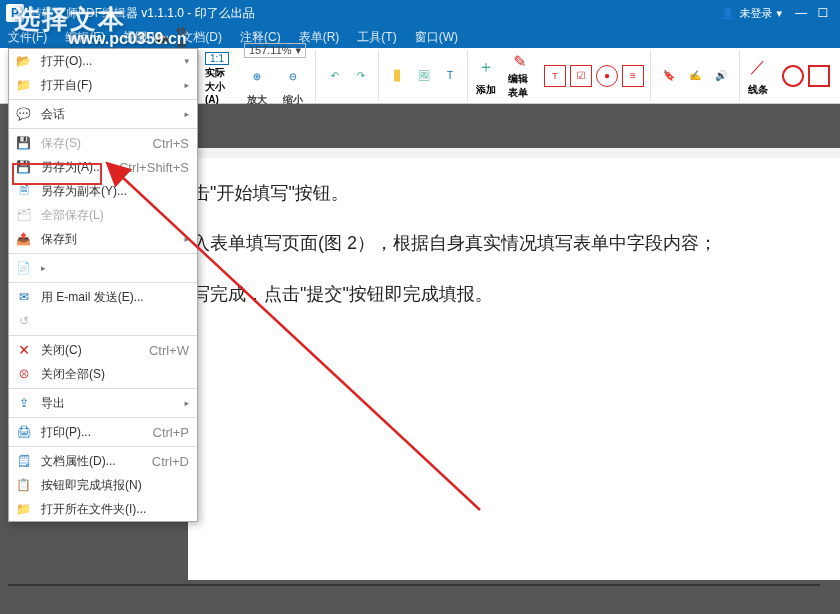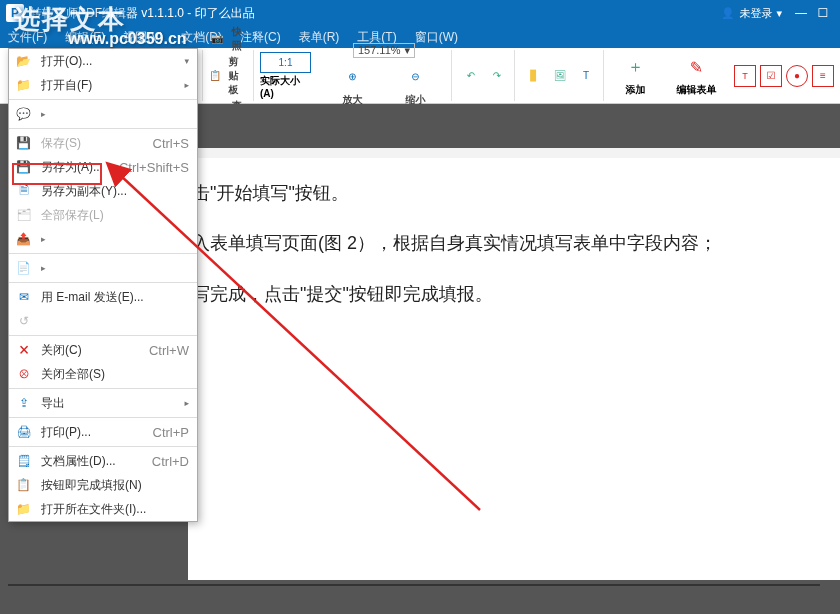--- a/index.html
+++ b/index.html
@@ -9,21 +9,21 @@
   .titlebar .spacer { flex: 1; }
   .titlebar .userstatus { display: flex; align-items: center; gap: 4px; font-size: 11px; margin-right: 8px; }
   .titlebar .win-btn { width: 22px; height: 18px; display: flex; align-items: center; justify-content: center; font-size: 12px; }
   .menubar { height: 22px; background: #0b6db7; color: #dce8f3; display: flex; align-items: center; padding: 0 8px; gap: 18px; font-size: 12px; }
   .menubar span { cursor: default; }
   .toolbar { height: 56px; background: #fff; border-bottom: 1px solid #ccc; display: flex; align-items: stretch; padding: 2px 4px; gap: 2px; position: relative; }
   .tgroup { display: flex; flex-direction: column; align-items: center; justify-content: center; padding: 2px 6px; border-right: 1px solid #e0e0e0; font-size: 10px; color: #444; gap: 2px; }
   .tgroup.row { flex-direction: row; gap: 4px; }
   .ticon { width: 22px; height: 22px; display: flex; align-items: center; justify-content: center; }
   .tbig { display:flex; flex-direction:column; align-items:center; gap:1px; padding:2px 4px; }
-  .tbig .ticon { width: 51px; height: 30px; }
+  .tbig .ticon { width: 24px; height: 30px; }
   .tlabel { font-size: 10px; font-weight: bold; }
   .zoom-combo { border: 1px solid #bbb; height: 18px; font-size: 11px; padding: 0 4px; display: flex; align-items: center; gap: 4px; }
   .fmenu { position: absolute; top: 48px; left: 8px; width: 190px; background: #fff; box-shadow: 2px 2px 8px rgba(0,0,0,.3); border: 1px solid #aaa; z-index: 50; font-size: 12px; }
   .fmenu .mi { display: flex; align-items: center; padding: 4px 8px 4px 6px; gap: 8px; color: #333; position: relative; height: 24px; }
   .fmenu .mi.disabled { color: #aaa; }
   .fmenu .sep { height: 1px; background: #ddd; margin: 2px 0; }
   .fmenu .micon { width: 18px; height: 16px; display:flex; align-items:center; justify-content:center; }
   .fmenu .mtext { flex: 1; }
   .fmenu .msc { color: #888; font-size: 13px; }
   .fmenu .chev { color: #777; font-size: 9px; }
@@ -158,20 +158,21 @@
       <span class="chev">▾</span>
     </div>
   <div class="mi">
       <span class="micon" style="color:#f5a623;">📁</span>
       <span class="mtext">打开自(F)</span>
       <span class="chev">▸</span>
     </div>
   <div class="sep"></div>
   <div class="mi">
       <span class="micon" style="color:#0b6db7;">💬</span>
+      <span class="mtext">会话</span>
       <span class="chev">▸</span>
     </div>
   <div class="sep"></div>
   <div class="mi disabled">
       <span class="micon" style="color:#bbb;">💾</span>
       <span class="mtext">保存(S)</span>
       <span class="msc">Ctrl+S</span>
     </div>
   <div class="mi">
       <span class="micon" style="color:#0b6db7;">💾</span>
@@ -181,20 +182,21 @@
   <div class="mi">
       <span class="micon" style="color:#0b6db7;">🗎</span>
       <span class="mtext">另存为副本(Y)...</span>
     </div>
   <div class="mi disabled">
       <span class="micon" style="color:#bbb;">🗂</span>
       <span class="mtext">全部保存(L)</span>
     </div>
   <div class="mi">
       <span class="micon" style="color:#0b6db7;">📤</span>
+      <span class="mtext">保存到</span>
       <span class="chev">▸</span>
     </div>
   <div class="sep"></div>
   <div class="mi">
       <span class="micon" style="color:#0b6db7;">📄</span>
       <span class="chev">▸</span>
     </div>
   <div class="sep"></div>
   <div class="mi">
       <span class="micon" style="color:#0b6db7;">✉</span>

